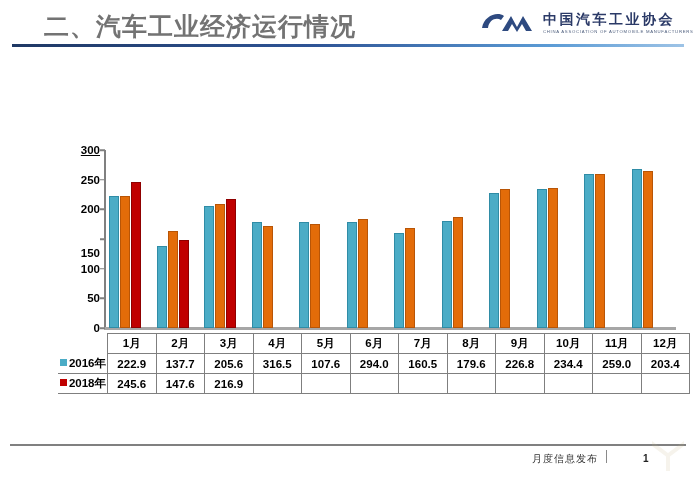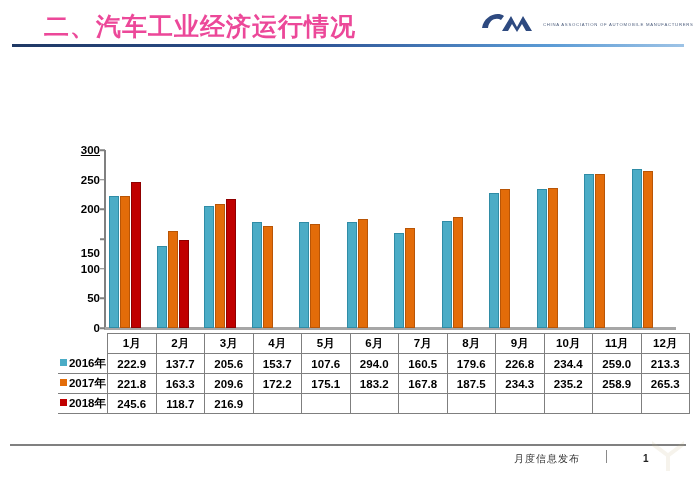--- a/index.html
+++ b/index.html
@@ -18,21 +18,21 @@
     overflow: hidden;
   }
 
   
   #header-title {
     position: absolute;
     left: 44px;
     top: 10px;
     font-size: 25px;
     font-weight: bold;
-    color: #ec4899;
+    color: #737373;
     letter-spacing: 1px;
     white-space: nowrap;
     font-family: "Liberation Serif", "DejaVu Serif", serif;
   }
   #header-rule {
     position: absolute;
     left: 12px;
     top: 44px;
     width: 672px;
     height: 3px;
@@ -211,21 +211,21 @@
   #footer-rule {
     position: absolute;
     left: 10px;
     top: 444px;
     width: 676px;
     height: 2px;
     background: #808080;
   }
   #footer-text {
     position: absolute;
-    left: 514px;
+    left: 532px;
     top: 452px;
     font-size: 10px;
     color: #333333;
     font-family: "Liberation Serif", "DejaVu Serif", serif;
     letter-spacing: 1px;
   }
   #footer-sep {
     position: absolute;
     left: 606px;
     top: 450px;
@@ -260,20 +260,21 @@
 
   <div id="header-title">二、汽车工业经济运行情况</div>
   <div id="header-rule"></div>
 
   <div id="logo-block">
     <svg id="logo-mark" viewBox="0 0 56 28">
       <path d="M2 19 C4 7, 17 2, 24 7 L21 11 C16 8, 9 11, 8 19 Z" fill="#2e4a80"></path>
       <path d="M22 22 L31 7 L37 18 L43 7 L52 22 L46 22 L42 15 L37 23 L32 15 L28 22 Z" fill="#2e4a80"></path>
     </svg>
     <div class="logo-text-wrap">
+      <div id="logo-cn">中国汽车工业协会</div>
       <div id="logo-en">CHINA ASSOCIATION OF AUTOMOBILE MANUFACTURERS</div>
     </div>
   </div>
 
 
   <div id="plot-wrap">
     <div id="y-axis-labels">
         <div class="y-lab" style="top: 182px;">0</div>
         <div class="y-lab" style="top: 152.333px;">50</div>
         <div class="y-lab" style="top: 122.667px;">100</div>
@@ -372,49 +373,34 @@
           <td class="mcell">11月</td>
           <td class="mcell">12月</td>
         </tr>
     </thead>
     <tbody>
         <tr>
           <td class="legend-cell"><span class="legend-swatch sw0"></span><span>2016年</span></td>
           <td class="mcell">222.9</td>
           <td class="mcell">137.7</td>
           <td class="mcell">205.6</td>
-          <td class="mcell">153.7</td>
+          <td class="mcell">316.5</td>
           <td class="mcell">107.6</td>
           <td class="mcell">294.0</td>
           <td class="mcell">160.5</td>
           <td class="mcell">179.6</td>
           <td class="mcell">226.8</td>
           <td class="mcell">234.4</td>
           <td class="mcell">259.0</td>
-          <td class="mcell">213.3</td>
-        </tr>
-        <tr>
-          <td class="legend-cell"><span class="legend-swatch sw1"></span><span>2017年</span></td>
-          <td class="mcell">221.8</td>
-          <td class="mcell">163.3</td>
-          <td class="mcell">209.6</td>
-          <td class="mcell">172.2</td>
-          <td class="mcell">175.1</td>
-          <td class="mcell">183.2</td>
-          <td class="mcell">167.8</td>
-          <td class="mcell">187.5</td>
-          <td class="mcell">234.3</td>
-          <td class="mcell">235.2</td>
-          <td class="mcell">258.9</td>
-          <td class="mcell">265.3</td>
+          <td class="mcell">203.4</td>
         </tr>
         <tr>
           <td class="legend-cell"><span class="legend-swatch sw2"></span><span>2018年</span></td>
           <td class="mcell">245.6</td>
-          <td class="mcell">118.7</td>
+          <td class="mcell">147.6</td>
           <td class="mcell">216.9</td>
           <td class="mcell"></td>
           <td class="mcell"></td>
           <td class="mcell"></td>
           <td class="mcell"></td>
           <td class="mcell"></td>
           <td class="mcell"></td>
           <td class="mcell"></td>
           <td class="mcell"></td>
           <td class="mcell"></td>

